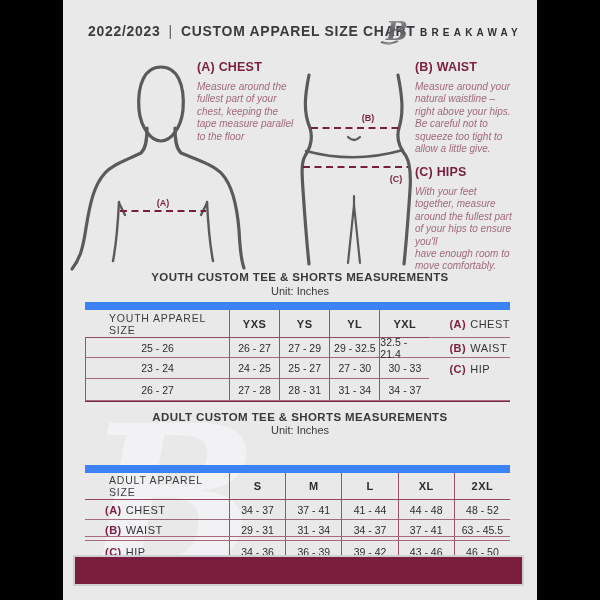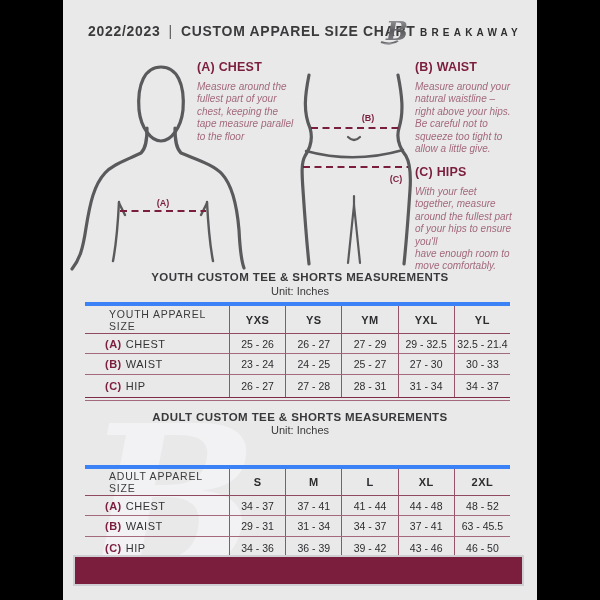--- a/index.html
+++ b/index.html
@@ -32,21 +32,21 @@
   .tbl-title{position:absolute;left:0;width:474px;text-align:center;font-weight:bold;
              font-size:11.5px;color:#39393b;letter-spacing:.4px;z-index:2;}
   .tbl-unit{position:absolute;left:0;width:474px;text-align:center;
             font-size:11px;color:#3a3a3c;z-index:2;}
   #youth-title{top:271px;} #youth-unit{top:285px;}
   #adult-title{top:411px;} #adult-unit{top:424px;}
 
   
   .size-table{position:absolute;left:22px;width:425px;display:grid;
               grid-template-columns:144px repeat(5,1fr);
-              border-top:4px solid #3b82f6;border-bottom:1.5px solid #7c2a45;z-index:2;}
+              border-top:8px solid #3b82f6;border-bottom:1.5px solid #7c2a45;z-index:2;}
   #youth-table{top:302px;grid-template-rows:28px 20px 21px 22px;}
   #adult-table{top:465px;grid-template-rows:27px 20px 21px 21px;}
   .size-table>div{border-bottom:1px solid #a36a7b;}
   .size-table>div.rlast{border-bottom:none;}
   .size-table>div.hcell{border-bottom:1.2px solid #8f4a60;}
   .size-table>div.vline{border-left:1px solid #96536a;}
   .corner{display:flex;align-items:center;padding-left:24px;font-size:10.5px;
           letter-spacing:.8px;color:#3c3c3e;}
   .size-h{display:flex;align-items:center;justify-content:center;font-weight:bold;
           font-size:11px;color:#2d2d2f;letter-spacing:.5px;}
@@ -149,23 +149,22 @@
 move comfortably.</div>
 
   <div class="watermark">B</div>
 
   <div id="youth-title" class="tbl-title">YOUTH CUSTOM TEE &amp; SHORTS MEASUREMENTS</div>
   <div id="youth-unit" class="tbl-unit">Unit: Inches</div>
   <div id="youth-table" class="size-table">
     <div class="corner hcell">YOUTH APPAREL SIZE</div>
     <div class="size-h hcell vline">YXS</div>
     <div class="size-h hcell vline">YS</div>
-    <div class="size-h hcell vline">YM</div>
+    <div class="size-h hcell vline">YL</div>
     <div class="size-h hcell vline">YXL</div>
-    <div class="size-h hcell vline">YL</div>
 
     <div class="row-label">
         <span class="pfx">(A)</span>
         <span>CHEST</span>
       </div>
     <div class="val vline">25 - 26</div>
     <div class="val vline">26 - 27</div>
     <div class="val vline">27 - 29</div>
     <div class="val vline">29 - 32.5</div>
     <div class="val vline">32.5 - 21.4</div>

